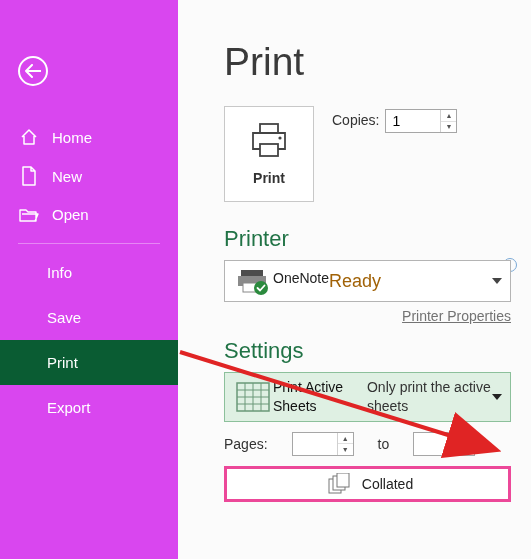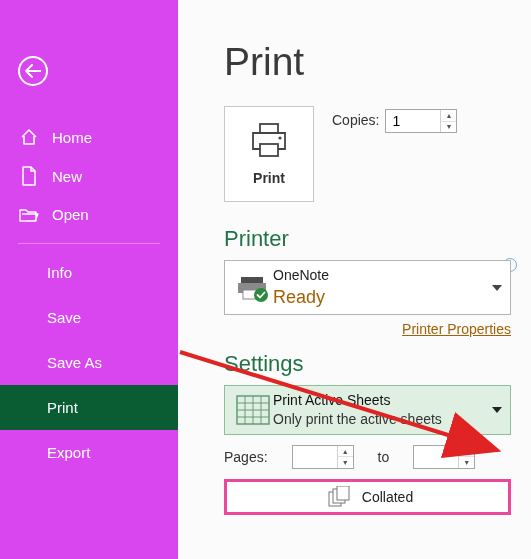--- a/index.html
+++ b/index.html
@@ -162,42 +162,42 @@
   .dropdown.green {
     background: #dff0e3;
     border-color: #8cc09b;
   }
   .dropdown .dd-icon {
     flex: 0 0 40px;
     display: flex; align-items: center; justify-content: center;
   }
   .dropdown .dd-text {
     flex: 1;
-    display: flex; flex-direction: column;
+    display: flex; flex-direction: row;
     line-height: 1.35;
   }
   .dropdown .dd-text .t1 { font-size: 14px; color: #222; }
   .dropdown .dd-text .t2 { font-size: 18px; color: #a16207; }
   .dropdown.green .dd-text .t1 { color: #111; }
   .dropdown.green .dd-text .t2 { color: #333; font-size: 14px; }
   .dropdown .dd-caret {
     position: absolute;
     right: 8px;
     top: 50%;
     transform: translateY(-50%);
   }
   .printer-props {
     display: block;
     width: 287px;
     text-align: right;
     margin-top: 6px;
     margin-bottom: 14px;
   }
   .printer-props a {
-    color: #a16207;
+    color: #737373;
     text-decoration: underline;
     font-size: 14px;
     cursor: pointer;
   }
   .pages-row {
     display: flex;
     align-items: center;
     margin-top: 10px;
     gap: 24px;
     font-size: 14px;
@@ -263,21 +263,20 @@
             <path d="M1 3 H7 L9 5 H17 V14 H1 Z M3 7 H19 L16 14 H1" stroke="#fff" stroke-width="1.4" fill="none" stroke-linejoin="round"></path>
           </svg>
       </span>
       <span>Open</span>
     </div>
 
     <div class="nav-divider"></div>
 
     <div class="nav-sub"><span>Info</span></div>
     <div class="nav-sub"><span>Save</span></div>
-    <div class="nav-sub"><span>Save As</span></div>
     <div class="nav-sub active"><span>Print</span></div>
     <div class="nav-sub"><span>Export</span></div>
   </div>
 </div>
 
 <div class="main">
   <div class="page-title">Print</div>
 
   <div class="print-row">
     <div class="print-tile">

